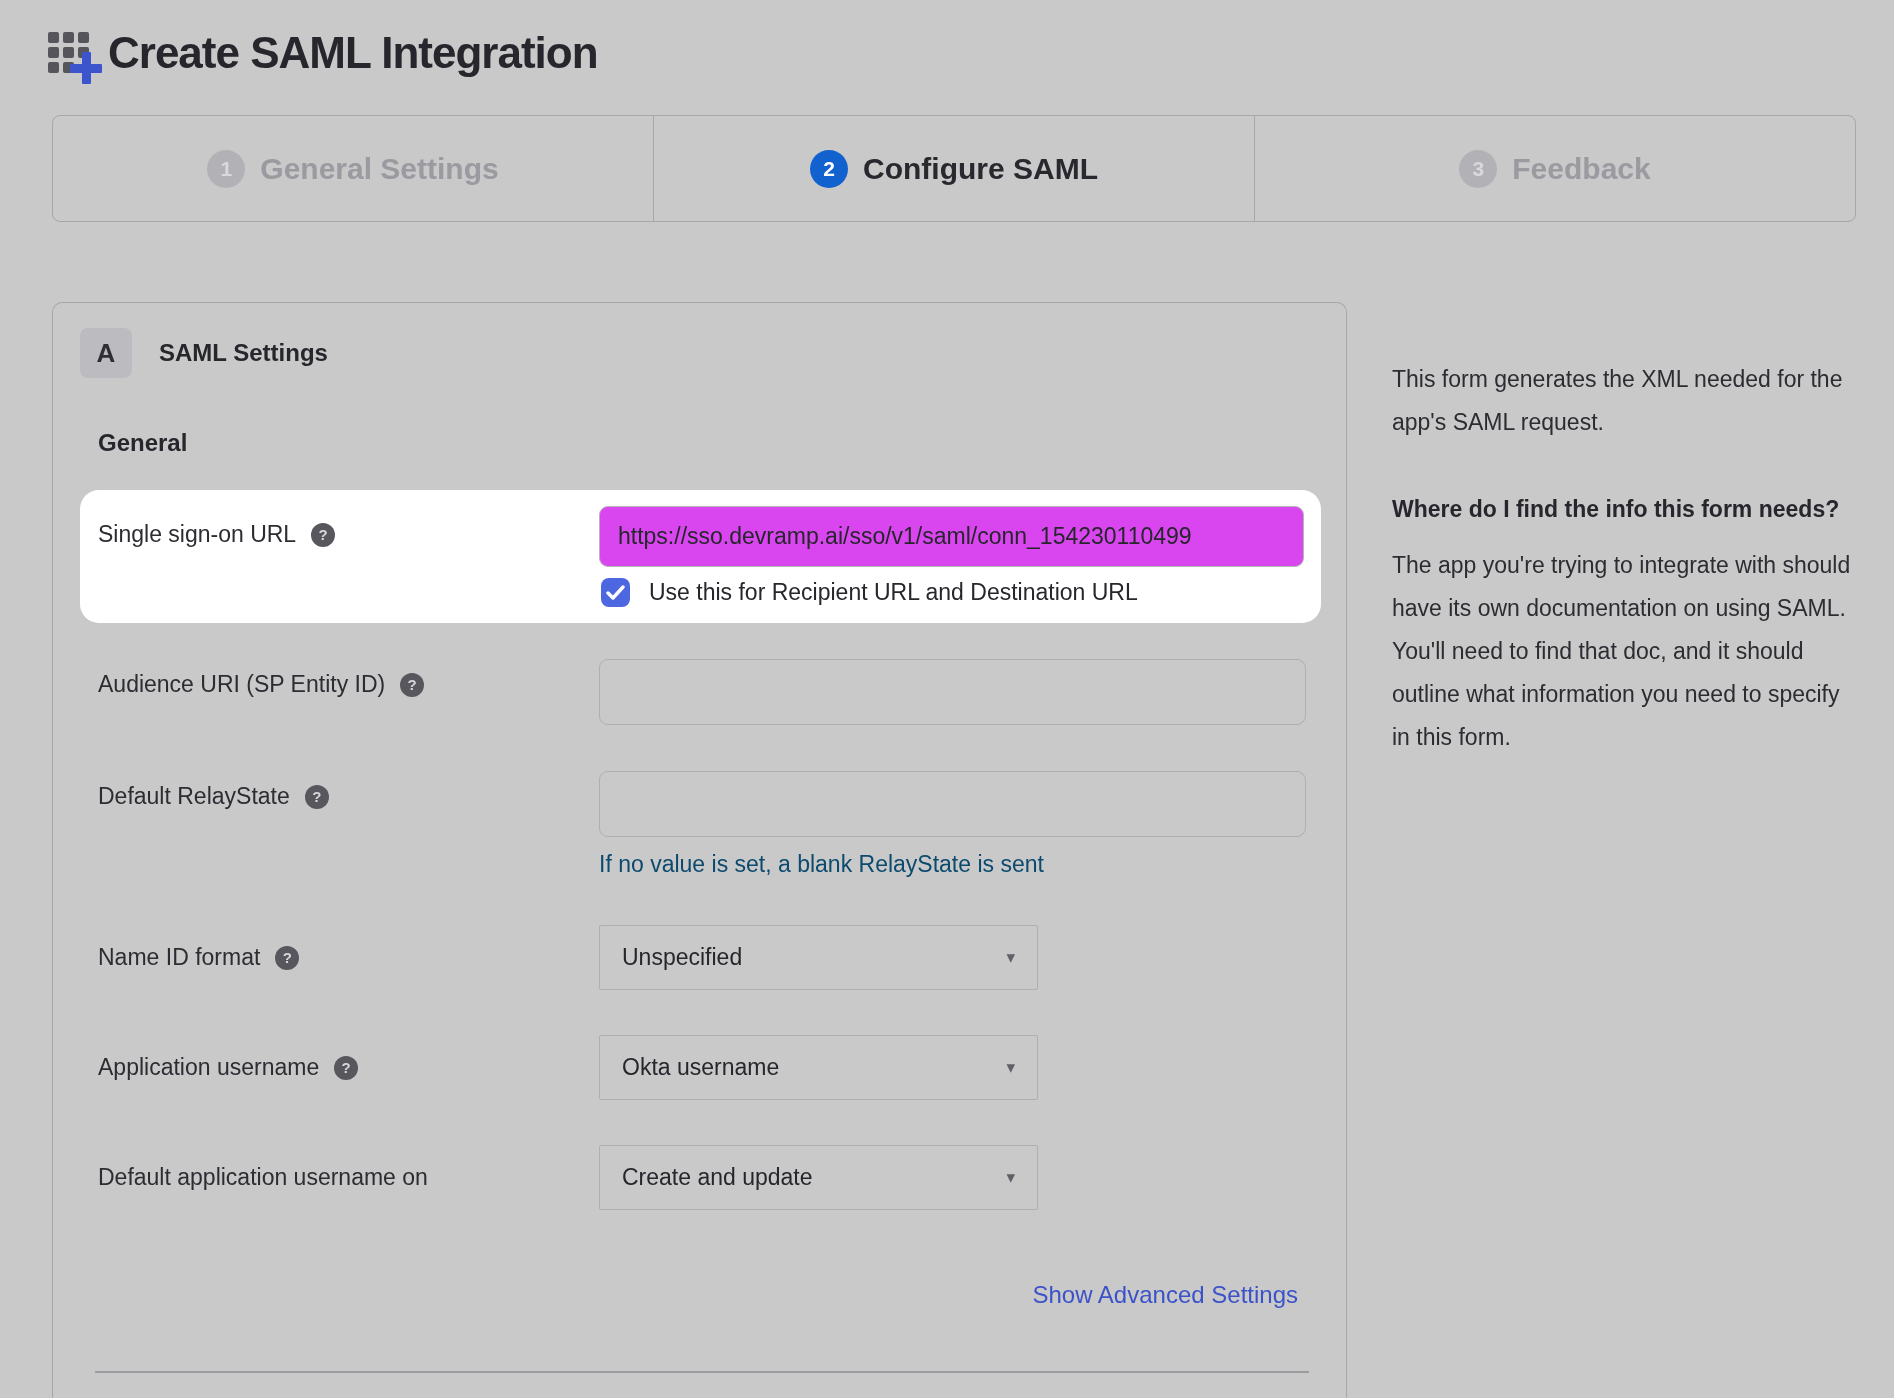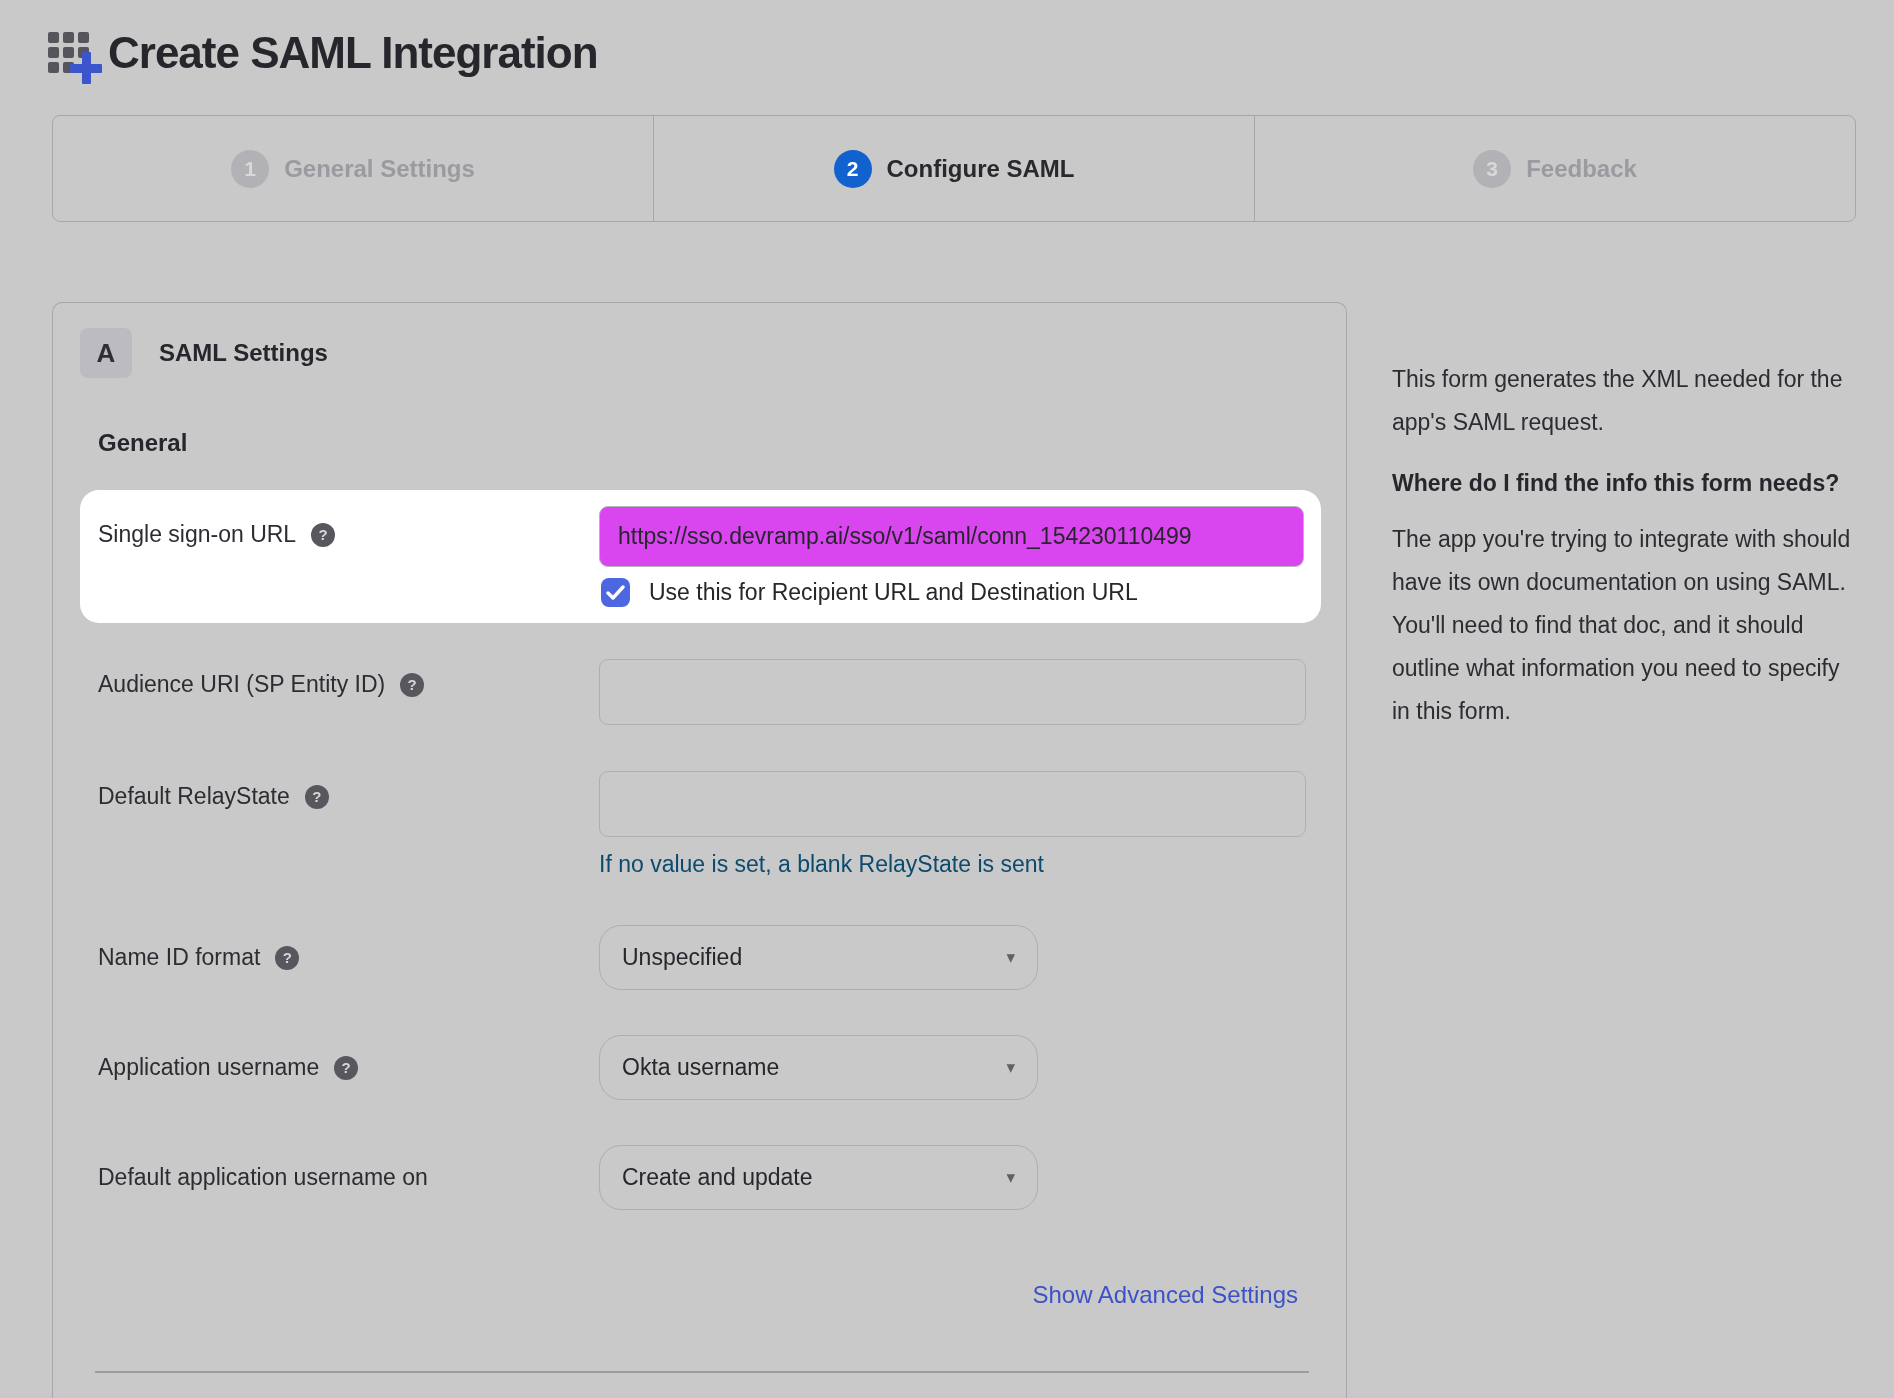--- a/index.html
+++ b/index.html
@@ -26,21 +26,21 @@
   .page-title { font-size:44px; font-weight:bold; color:#26262c; letter-spacing:-1px; margin-left:4px; }
 
   
   .stepper { position:absolute; left:52px; top:115px; width:1804px; height:107px;
     border:1px solid #a7a7ab; border-radius:8px; display:flex; }
   .step { flex:1 1 0; display:flex; align-items:center; justify-content:center; }
   .step + .step { border-left:1px solid #a7a7ab; }
   .step-num { width:38px; height:38px; border-radius:50%; background:#b2b2b6;
     color:#d9d9db; font-size:21px; font-weight:bold; display:flex;
     align-items:center; justify-content:center; flex:0 0 auto; }
-  .step-label { margin-left:15px; font-size:24px; font-weight:bold; color:#9a9aa0; }
+  .step-label { margin-left:15px; font-size:30px; font-weight:bold; color:#9a9aa0; }
   .step.active .step-num { background:#1161cf; color:#ffffff; }
   .step.active .step-label { color:#28282e; }
 
   
   .card { position:absolute; left:52px; top:302px; width:1295px; height:1096px;
     border:1px solid #a7a7ab; border-bottom:none; border-radius:10px 10px 0 0; }
   .section-head { position:absolute; left:27px; top:25px; display:flex; align-items:center; }
   .section-badge { width:52px; height:50px; border-radius:8px; background:#bcbcc0;
     color:#2e2e34; font-size:26px; font-weight:bold; display:flex; align-items:center;
     justify-content:center; }
@@ -66,41 +66,41 @@
   .checkbox svg { display:block; }
   .checkbox-label { margin-left:19px; font-size:23px; color:#26262c; }
 
   
   .form-row { position:absolute; left:45px; width:1208px; }
   .form-row .field-label { position:absolute; left:0; }
   .text-input { position:absolute; left:501px; top:0; width:707px; height:66px;
     background:transparent; border:1px solid #aeaeb3; border-radius:9px; }
   .helper-text { position:absolute; left:501px; top:80px; font-size:23px; color:#0c4a6e; }
   .dropdown { position:absolute; left:501px; top:0; width:439px; height:65px;
-    background:transparent; border:1px solid #aeaeb3; border-radius:22px;
+    background:transparent; border:1px solid #aeaeb3; border-radius:2px;
     display:flex; align-items:center; padding:0 22px; font-size:23px; color:#26262c; }
   .dropdown .caret { margin-left:auto; font-size:17px; color:#606066; }
 
   .row-audience { top:356px; } .row-audience .field-label { top:12px; }
   .row-relay    { top:468px; } .row-relay .field-label { top:12px; }
   .row-nameid   { top:622px; } .row-nameid .field-label { top:19px; }
   .row-appuser  { top:732px; } .row-appuser .field-label { top:19px; }
   .row-update   { top:842px; } .row-update .field-label { top:19px; }
 
   .advanced-link { position:absolute; top:978px; right:48px; font-size:24px;
     color:#3b52c9; cursor:pointer; }
   .card-divider { position:absolute; top:1068px; left:42px; width:1214px; height:2px;
     background:#9c9ca0; }
 
   
   .help-panel { position:absolute; left:1392px; top:358px; width:468px; }
   .help-block h3 { font-size:23px; font-weight:bold; color:#26262c;
     line-height:1.55; margin-bottom:16px; }
   .help-block p { font-size:23px; color:#2c2c32; line-height:1.87; }
-  .help-block + .help-block { margin-top:22px; }
+  .help-block + .help-block { margin-top:48px; }
 </style>
 </head>
 <body>
 
 <div class="header">
   <div class="app-icon">
     <div class="grid">
       <div class="sq"></div>
         <div class="sq"></div>
         <div class="sq"></div>

